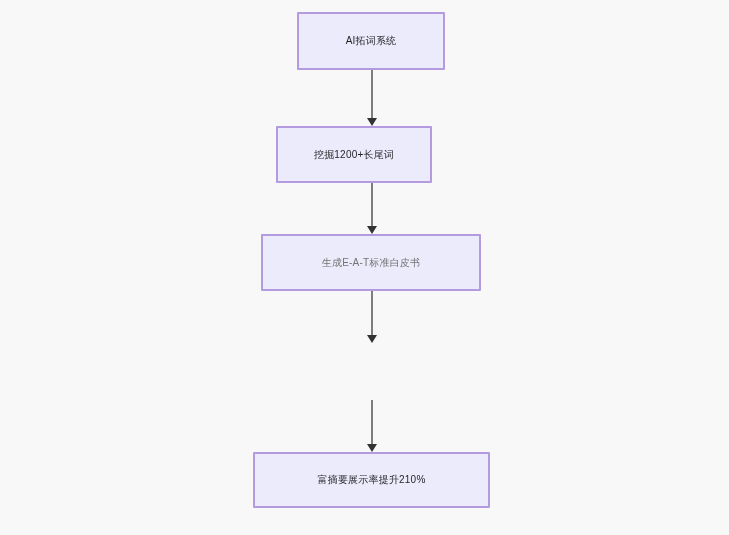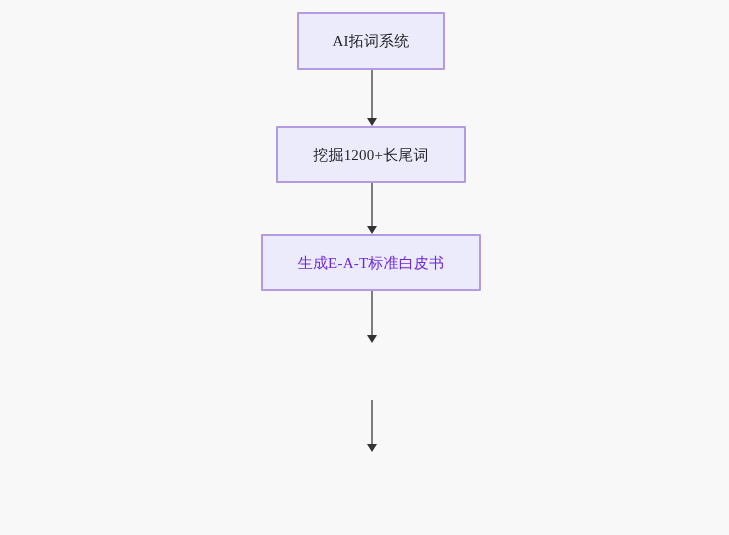--- a/index.html
+++ b/index.html
@@ -21,26 +21,25 @@
   .node {
     position: absolute;
     box-sizing: border-box;
     background: #ecebfc;
     border: 2px solid #b49be0;
     border-radius: 1px;
     display: flex;
     align-items: center;
     justify-content: center;
     color: #1f2023;
-    font-size: 15px;
+    font-size: 10px;
     line-height: 1.2;
     letter-spacing: 0.2px;
     white-space: nowrap;
     text-align: center;
-    font-family: Liberation Serif, serif;
   }
   .node-label {
     display: block;
   }
   .edge {
     position: absolute;
   }
   .edge-line {
     position: absolute;
     width: 2px;
@@ -76,20 +75,23 @@
     <div class="edge-head" style="top: 44px; border-top-color: rgb(51, 51, 51);"></div>
   </div>
   <div class="edge" style="left: 371px; top: 400px; width: 2px; height: 52px;">
     <div class="edge-line" style="height: 45px; background: rgb(125, 125, 125);"></div>
     <div class="edge-head" style="top: 44px; border-top-color: rgb(51, 51, 51);"></div>
   </div>
 
   <div class="node" style="left: 297px; top: 12px; width: 148px; height: 58px; background: rgb(236, 235, 252); border-color: rgb(180, 155, 224); color: rgb(31, 32, 35);">
     <span class="node-label">AI拓词系统</span>
   </div>
-  <div class="node" style="left: 276px; top: 126px; width: 190px; height: 57px; background: rgb(236, 235, 252); border-color: rgb(180, 155, 224); color: rgb(31, 32, 35);">
+  <div class="node" style="left: 276px; top: 126px; width: 156px; height: 57px; background: rgb(236, 235, 252); border-color: rgb(180, 155, 224); color: rgb(31, 32, 35);">
     <span class="node-label">挖掘1200+长尾词</span>
   </div>
-  <div class="node" style="left: 261px; top: 234px; width: 220px; height: 57px; background: rgb(236, 235, 252); border-color: rgb(180, 155, 224); color: #6d28d9;">
+  <div class="node" style="left: 261px; top: 234px; width: 220px; height: 57px; background: rgb(236, 235, 252); border-color: rgb(180, 155, 224); color: #737373;">
     <span class="node-label">生成E-A-T标准白皮书</span>
+  </div>
+  <div class="node" style="left: 253px; top: 452px; width: 237px; height: 56px; background: rgb(236, 235, 252); border-color: rgb(180, 155, 224); color: rgb(31, 32, 35);">
+    <span class="node-label">富摘要展示率提升210%</span>
   </div>
 
 </div>
 
 </body></html>

